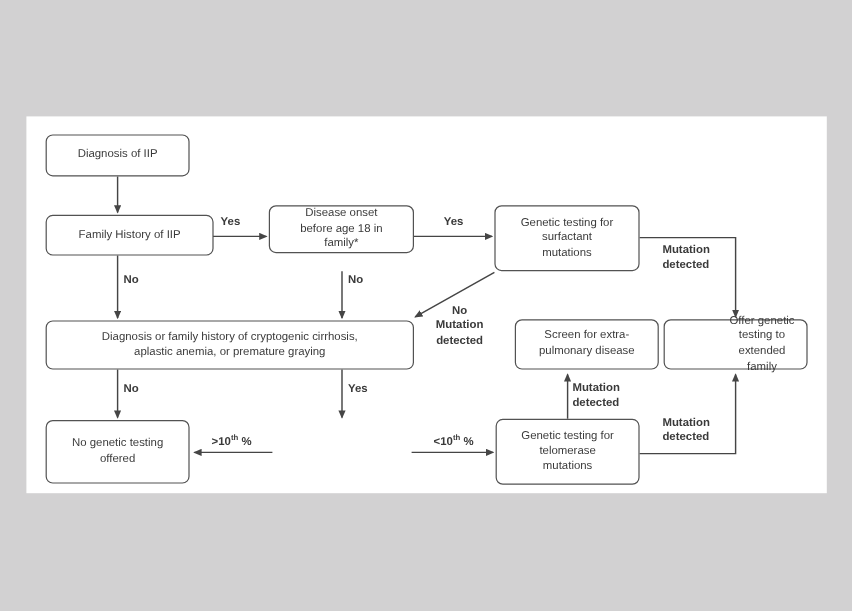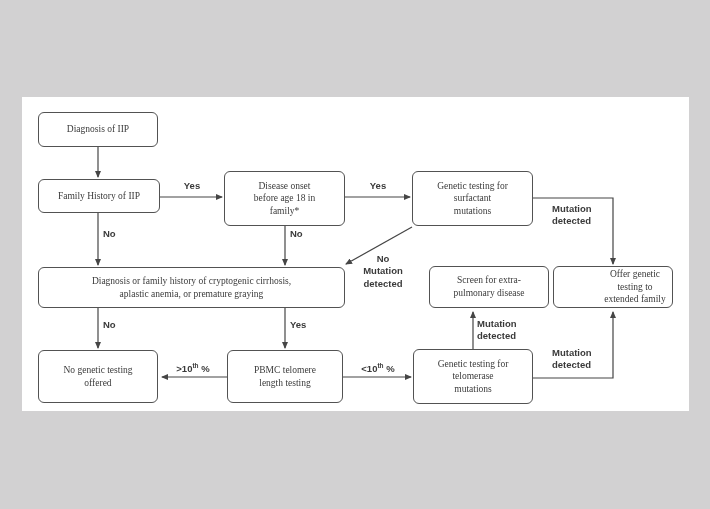--- a/index.html
+++ b/index.html
@@ -36,21 +36,20 @@
     position: absolute;
     box-sizing: border-box;
     background: #ffffff;
     border: 1.4px solid #525252;
     border-radius: 6px;
     display: flex;
     align-items: center;
     justify-content: center;
     text-align: center;
     padding: 2px 4px;
-    font-family: Liberation Serif, serif;
   }
   .node-label {
     white-space: pre-line;
     font-size: 9.5px;
     line-height: 1.32;
     color: #3a3a3a;
   }
   .edge-label {
     position: absolute;
     font-size: 9.5px;
@@ -62,22 +61,22 @@
   .edge-label.centered {
     transform: translate(-50%, -50%);
     text-align: center;
   }
   .edge-label .sup {
     font-size: 6.5px;
     vertical-align: super;
   }
   
   .n-diagnosis       { left: 16px;  top: 15px;  width: 120px; height: 35px; }
-  .n-family-history  { left: 16px;  top: 82px;  width: 122px; height: 34px; }
-  .n-disease-onset   { left: 202px; top: 74px;  width: 121px; height: 55px; }
+  .n-family-history  { left: 16px;  top: 82px;  width: 140px; height: 34px; }
+  .n-disease-onset   { left: 202px; top: 74px;  width: 121px; height: 40px; }
   .n-surfactant      { left: 390px; top: 74px;  width: 121px; height: 55px; }
   .n-personal        { left: 16px;  top: 170px; width: 307px; height: 41px; }
   .n-screen          { left: 391px; top: 169px; width: 120px; height: 42px; margin-left: 16px; }
   .n-offer           { left: 531px; top: 169px; width: 120px; height: 42px; padding-left: 48px; }
   .n-no-testing      { left: 16px;  top: 253px; width: 120px; height: 53px; justify-content: center; }
   .n-pbmc            { left: 205px; top: 253px; width: 116px; height: 53px; }
   .n-telomerase      { left: 391px; top: 252px; width: 120px; height: 55px; }
 </style>
 </head>
 <body>
@@ -133,24 +132,20 @@
 pulmonary disease</div>
     </div>
     <div class="node n-offer">
       <div class="node-label">Offer genetic testing to
 extended family</div>
     </div>
     <div class="node n-no-testing">
       <div class="node-label">No genetic testing
 offered</div>
     </div>
-    <div class="node n-pbmc">
-      <div class="node-label">PBMC telomere
-length testing</div>
-    </div>
     <div class="node n-telomerase">
       <div class="node-label">Genetic testing for
 telomerase
 mutations</div>
     </div>
 
     <div class="edge-label centered" style="left:170px; top:89px;">Yes</div>
     <div class="edge-label" style="left:81px; top:131px;">No</div>
     <div class="edge-label centered" style="left:356px; top:89px;">Yes</div>
     <div class="edge-label" style="left:268px; top:131px;">No</div>

